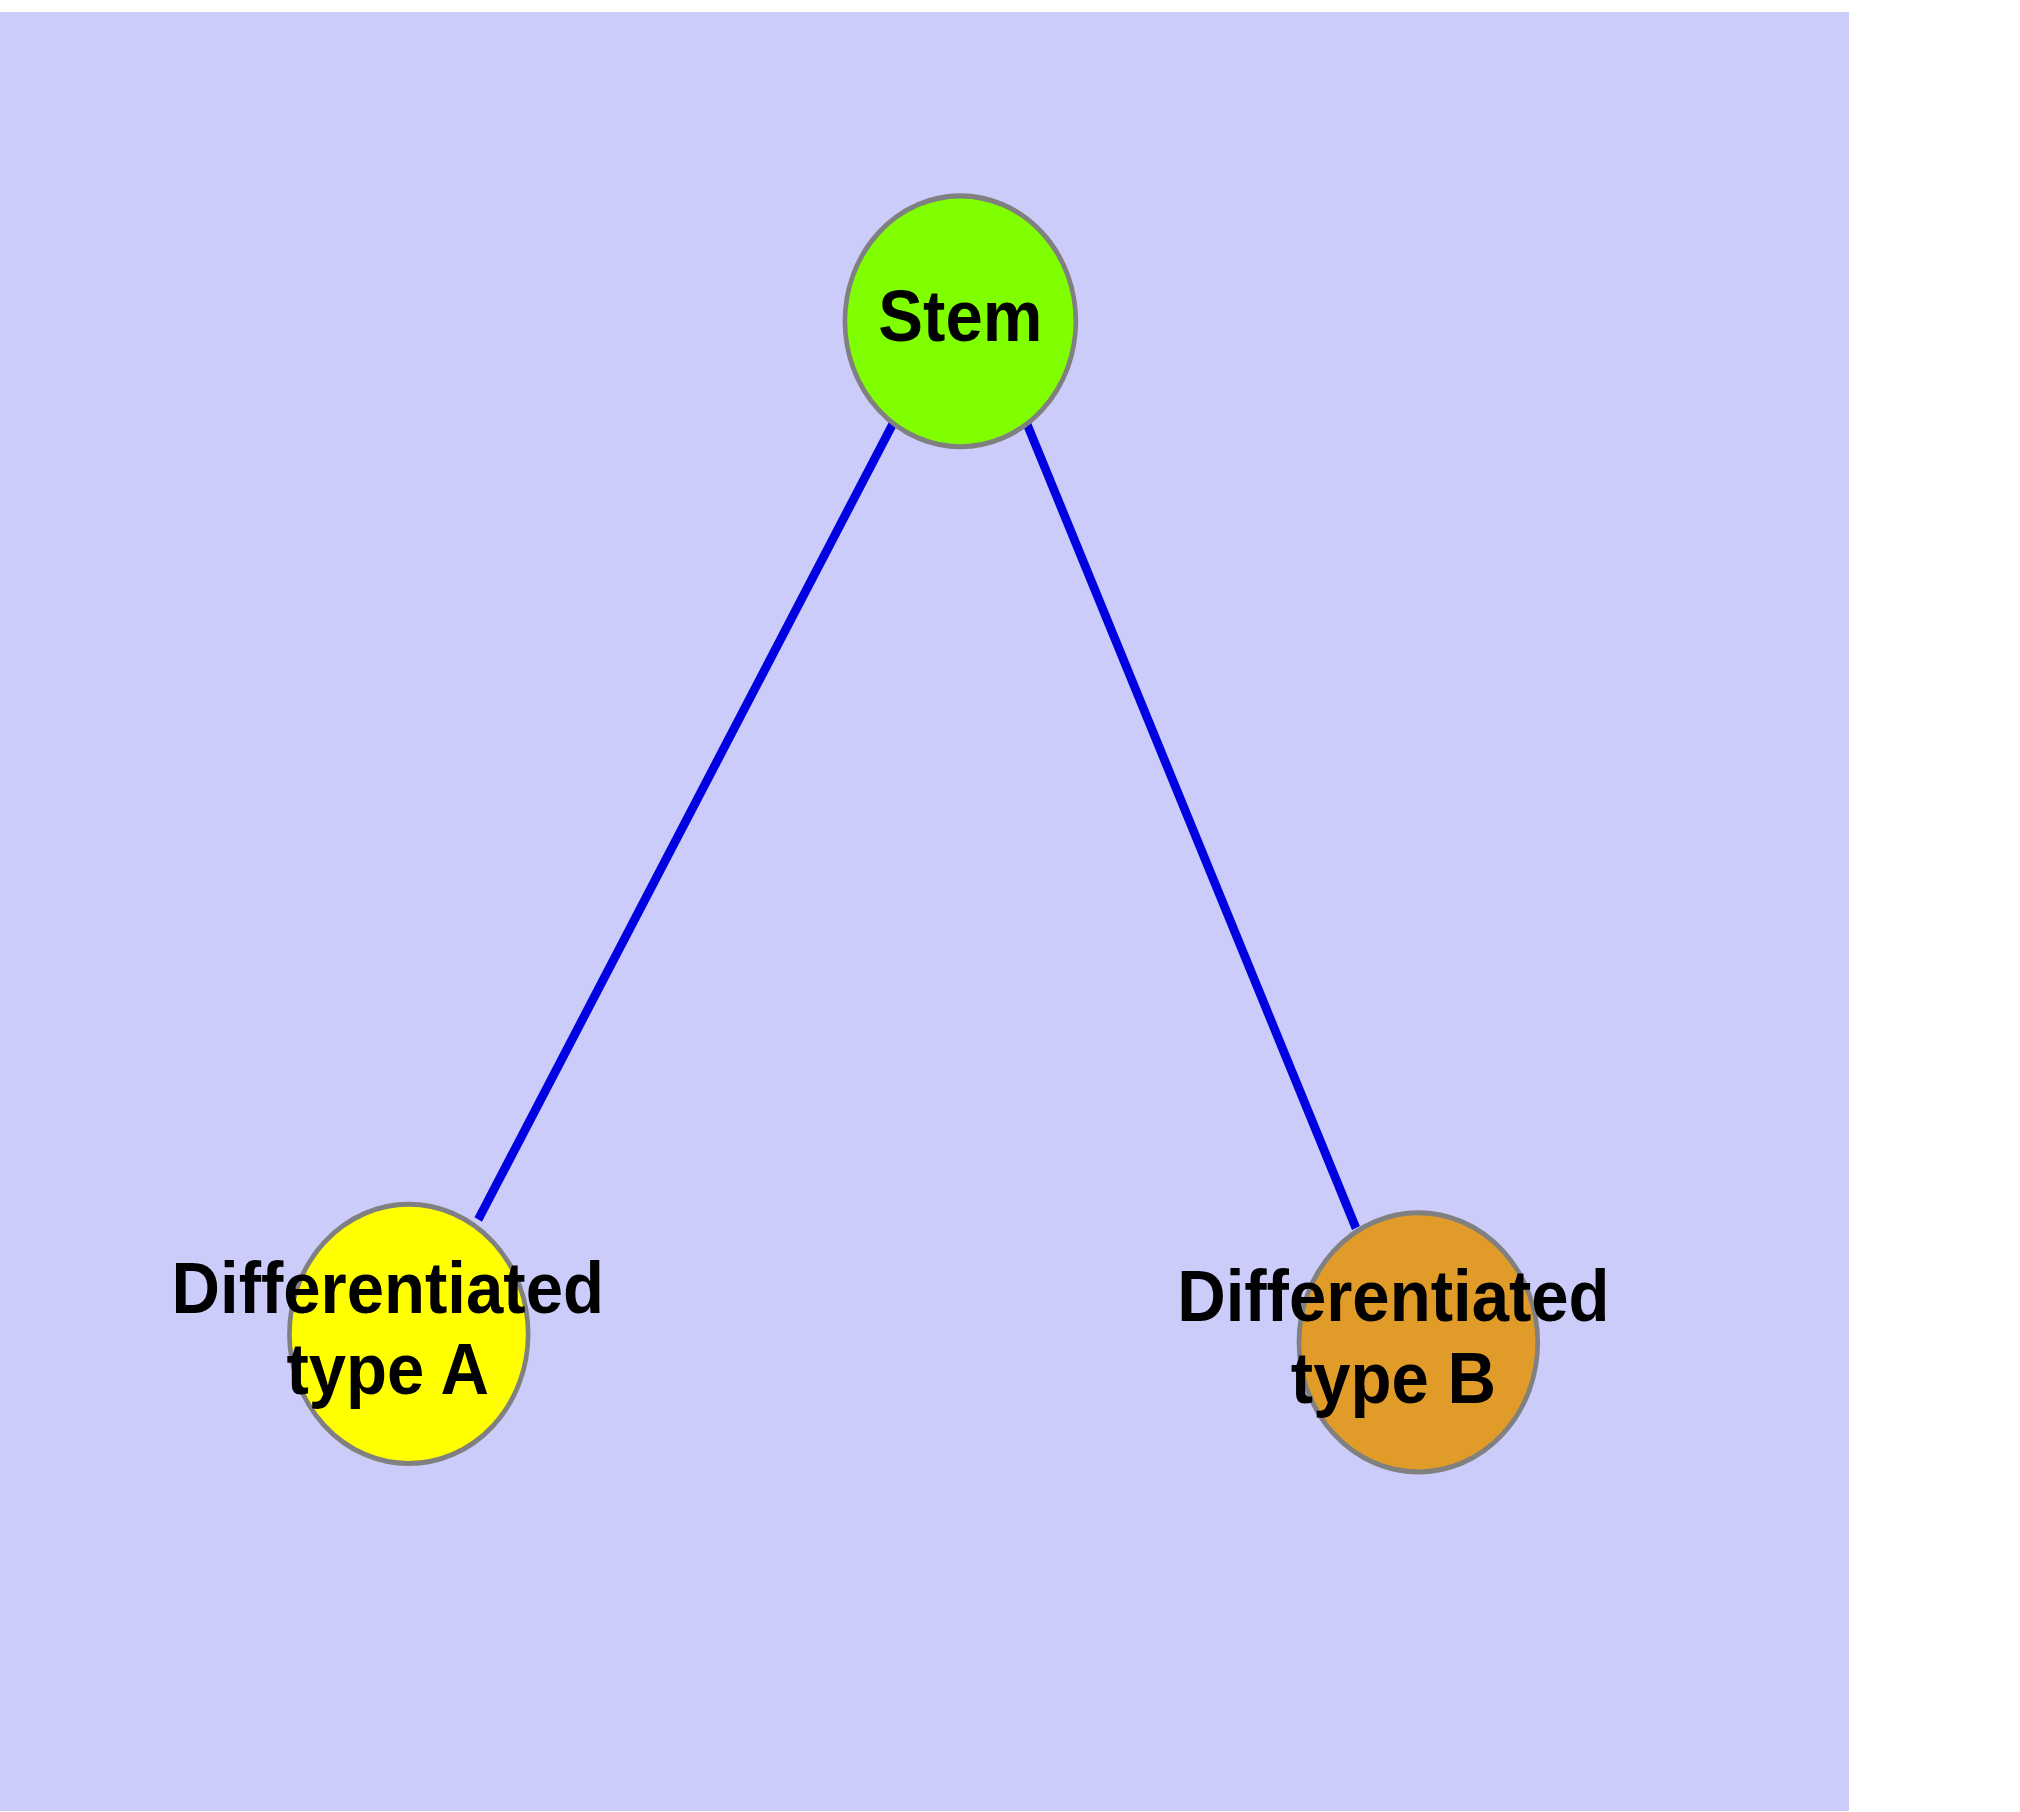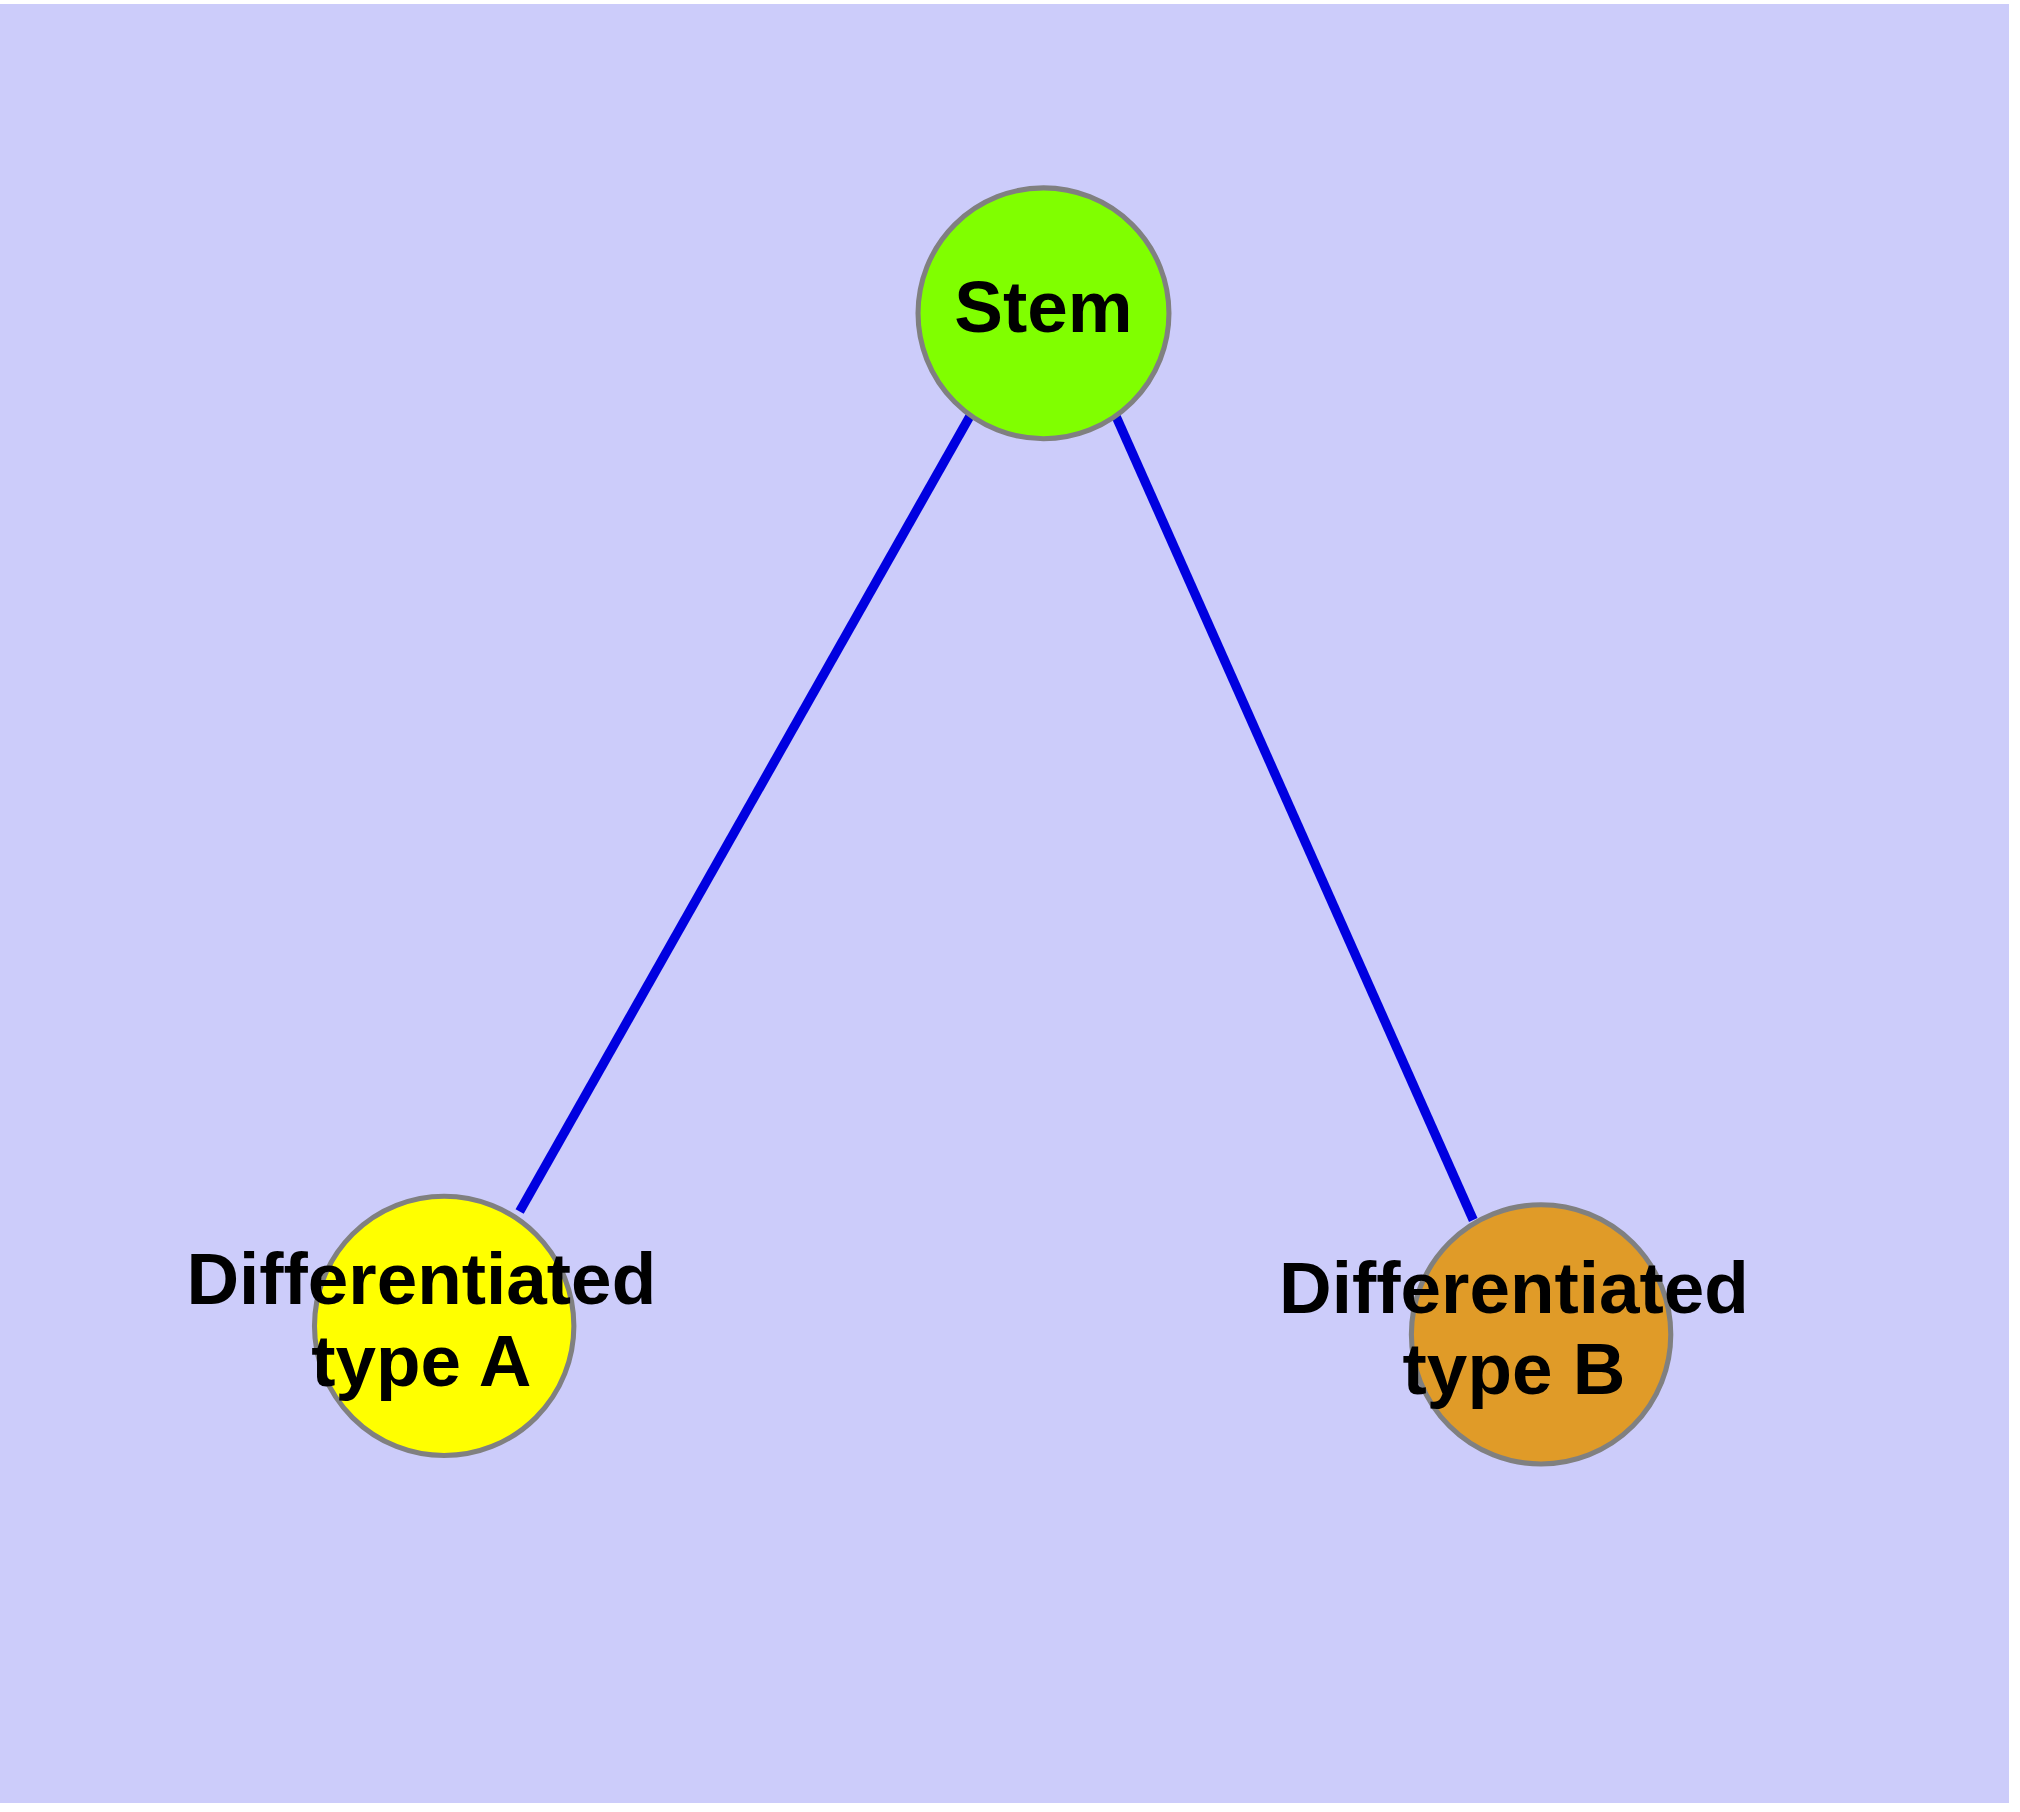--- a/index.html
+++ b/index.html
@@ -34,21 +34,21 @@
     font-family: "Liberation Sans", sans-serif;
     font-weight: bold;
     fill: #000000;
     text-anchor: middle;
     dominant-baseline: middle;
   }
 </style>
 </head>
 <body>
 
-<div id="canvas" style="background: rgb(204, 204, 250); width: 2009px; height: 1799px;">
+<div id="canvas" style="background: rgb(204, 204, 250); width: 1849px; height: 1799px; margin-top: 8px;">
   <svg id="graph-svg" viewBox="0 0 2370 2123" preserveAspectRatio="none">
 
     <g>
       <line class="graph-edge" x1="1145" y1="485" x2="613" y2="1425" stroke="#0000e0" stroke-width="11" stroke-linecap="butt"></line>
       <line class="graph-edge" x1="1315" y1="483" x2="1738" y2="1435" stroke="#0000e0" stroke-width="11" stroke-linecap="butt"></line>
     </g>
 
     <g>
       <circle class="graph-node" cx="1231" cy="365" r="148" fill="#80ff00" stroke="#808080" stroke-width="6"></circle>
       <circle class="graph-node" cx="524" cy="1560" r="153" fill="#ffff00" stroke="#808080" stroke-width="6"></circle>

